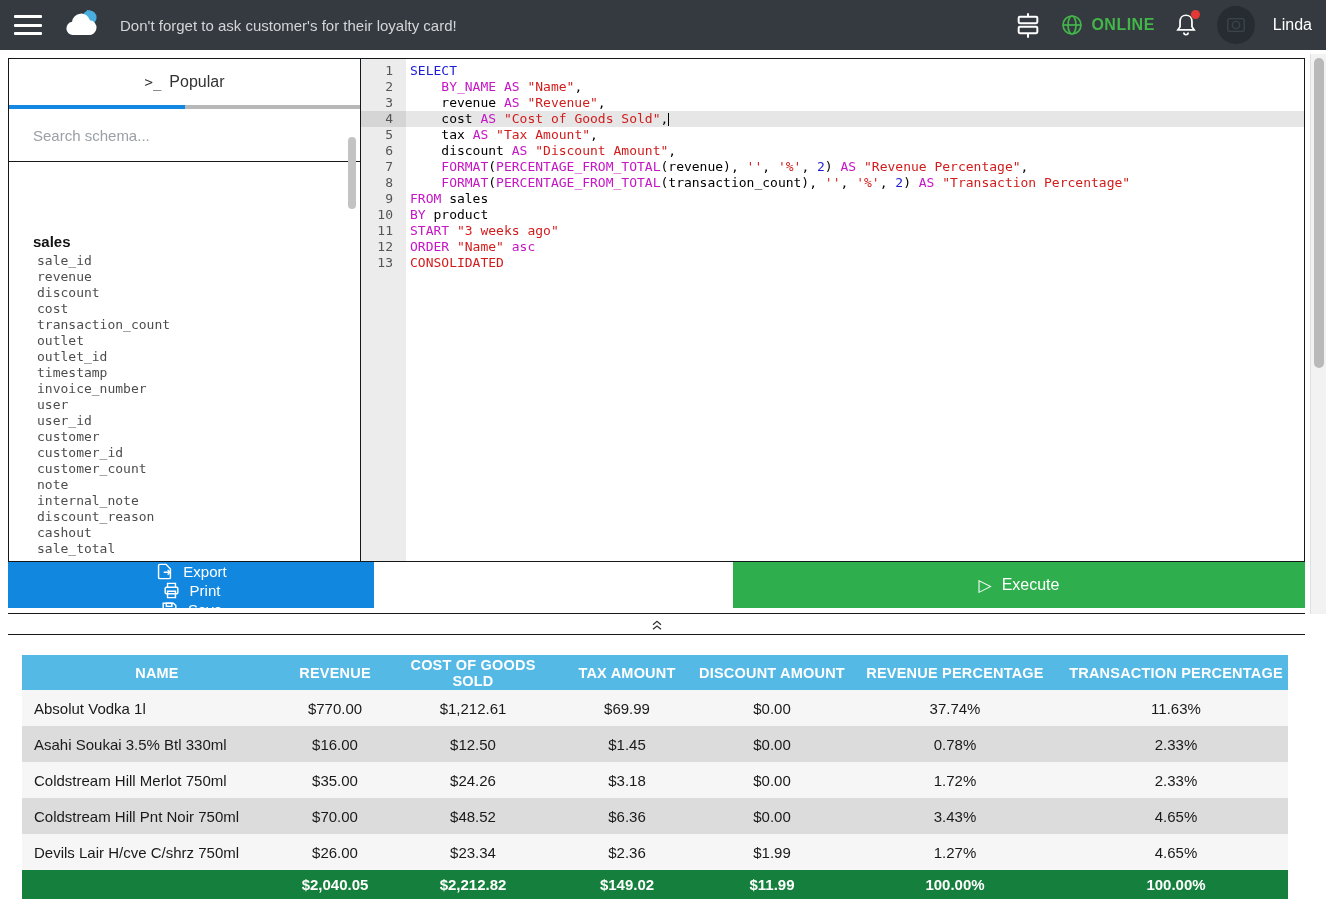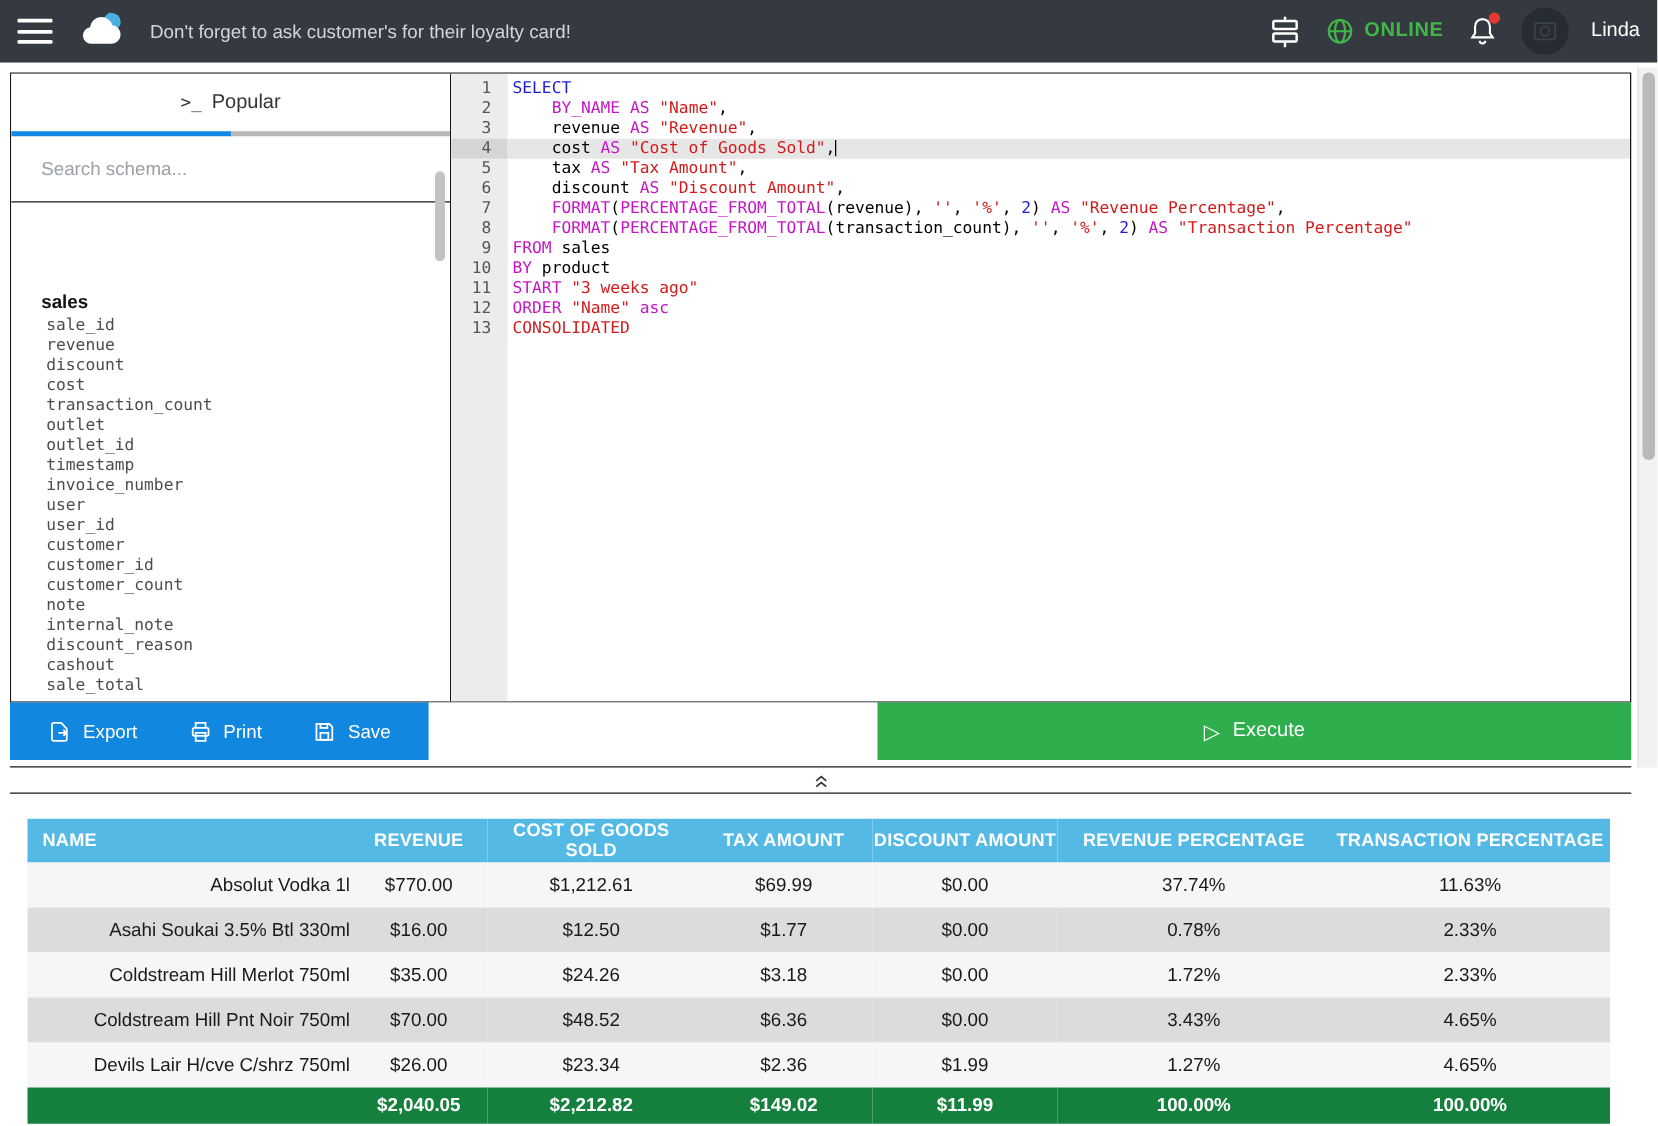--- a/index.html
+++ b/index.html
@@ -69,41 +69,41 @@
     vertical-align:middle; margin-left:0px; }
 
   
   .page-scroll-track { position:absolute; right:0; top:54px; width:16px; height:560px;
     background:#f2f2f2; border-left:1px solid #e0e0e0; }
   .page-scroll-thumb { position:absolute; left:3px; top:4px; width:10px; height:310px;
     background:#b9b9b9; border-radius:6px; }
 
   
   .toolbar { position:absolute; left:8px; top:562px; width:1297px; height:46px; display:flex; }
-  .toolbar-blue { width:335px; background:#1287e0; display:flex; align-items:center;
-    justify-content:space-around; padding:0 10px; }
+  .toolbar-blue { width:366px; background:#1287e0; display:flex; align-items:center;
+    justify-content:space-around; padding:0 10px;flex-direction:column; }
   .tool-btn { display:flex; align-items:center; gap:9px; color:#fff; font-size:15px; cursor:pointer; }
   .toolbar-gap { width:359px; background:#fff; }
   .execute-btn { flex:1; background:#2fae4e; color:#fff; font-size:16px; display:flex;
     align-items:center; justify-content:center; gap:10px; cursor:pointer; }
   .play-glyph { font-size:17px; line-height:1; }
 
   
   .collapse-strip { position:absolute; left:8px; top:613px; width:1297px; height:22px;
     background:#fff; border-top:1px solid #15181b; border-bottom:1px solid #15181b;
     display:flex; align-items:center; justify-content:center; cursor:pointer; }
 
   
   .results { position:absolute; left:22px; top:655px; width:1266px; }
   table.results-tbl { width:100%; border-collapse:collapse; table-layout:fixed; }
   .results-tbl th { background:#55b9e6; color:#fff; font-size:14.5px; font-weight:bold;
     height:35px; text-align:center; letter-spacing:.2px; }
-  .results-tbl th:first-child { text-align:left; padding-left:12px; }
+  .results-tbl th:first-child { text-align:center; padding-left:12px; }
   .results-tbl td { height:36px; font-size:15px; color:#1a1a1a; text-align:center; }
-  .results-tbl td:first-child { text-align:right; padding-left:12px;margin-top:19px; }
+  .results-tbl td:first-child { text-align:left; padding-left:12px;margin-top:19px; }
   .results-tbl tbody tr:nth-child(odd) { background:#f6f6f6; }
   .results-tbl tbody tr:nth-child(even) { background:#dcdcdc; }
   .results-tbl tfoot td { background:#15803d; color:#fff; font-weight:bold; height:29px;
     font-size:15px; }
   svg { display:block; }
 </style>
 </head>
 <body>
 
 <div class="screen">
@@ -302,21 +302,21 @@
             <td>$1,212.61</td>
             <td>$69.99</td>
             <td>$0.00</td>
             <td>37.74%</td>
             <td>11.63%</td>
           </tr>
           <tr>
             <td>Asahi Soukai 3.5% Btl 330ml</td>
             <td>$16.00</td>
             <td>$12.50</td>
-            <td>$1.77</td>
+            <td>$1.45</td>
             <td>$0.00</td>
             <td>0.78%</td>
             <td>2.33%</td>
           </tr>
           <tr>
             <td>Coldstream Hill Merlot 750ml</td>
             <td>$35.00</td>
             <td>$24.26</td>
             <td>$3.18</td>
             <td>$0.00</td>

